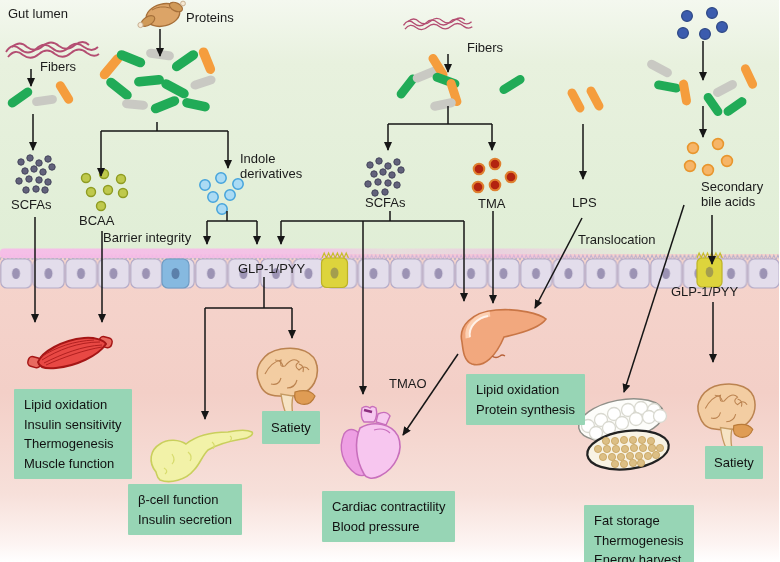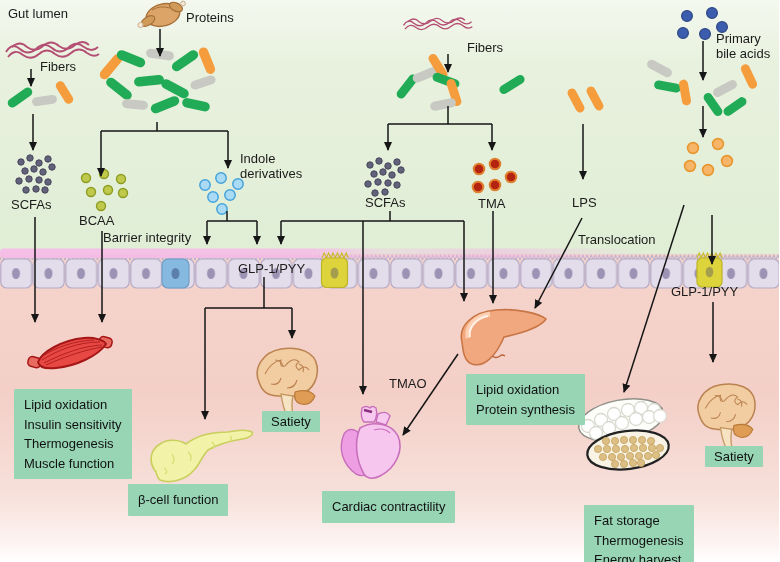--- a/index.html
+++ b/index.html
@@ -8,21 +8,21 @@
   .bgtop{position:absolute;left:0;top:0;width:780px;height:254px;
          background:linear-gradient(180deg,#f4f8ef 0%,#e8f1de 25%,#e0eed6 100%)}
   .bgbot{position:absolute;left:0;top:254px;width:780px;height:308px;
          background:linear-gradient(180deg,#f5d4cc 0%,#f3cfc7 45%,#f7e0da 78%,#fdf4f2 94%,#ffffff 100%)}
   svg.art{position:absolute;left:0;top:0}
   .lbl{position:absolute;font-size:13px;line-height:15px;color:#1b1b1b;white-space:nowrap}
   .lbl.wrap{white-space:normal}
   .box{position:absolute;background:#97d5b5;border-radius:1px;padding:6px 10px;
        font-size:13px;line-height:19.5px;color:#111}
   .box .ln{white-space:nowrap}
-  .box.small{padding:2px 9px;line-height:17px}
+  .box.small{padding:8px 9px;line-height:17px}
 </style>
 </head>
 <body>
 
 <div id="stage">
   <div class="bgtop"></div>
   <div class="bgbot"></div>
 
   <svg class="art" width="780" height="562" viewBox="0 0 780 562">
     <defs>
@@ -327,41 +327,43 @@
   <div class="lbl" style="left:11px;top:197px">SCFAs</div>
   <div class="lbl" style="left:79px;top:213px">BCAA</div>
   <div class="lbl wrap" style="left:240px;top:151px;width:74px">Indole derivatives</div>
   <div class="lbl" style="left:103px;top:230px">Barrier integrity</div>
   <div class="lbl" style="left:238px;top:261px">GLP-1/PYY</div>
   <div class="lbl" style="left:467px;top:40px">Fibers</div>
   <div class="lbl" style="left:365px;top:195px">SCFAs</div>
   <div class="lbl" style="left:478px;top:196px">TMA</div>
   <div class="lbl" style="left:572px;top:195px">LPS</div>
   <div class="lbl" style="left:578px;top:232px">Translocation</div>
-  <div class="lbl wrap" style="left:716px;top:31px;width:62px">Primary bile acids</div>
+  <div class="lbl wrap" style="left:701px;top:179px;width:76px">Secondary bile acids</div>
   <div class="lbl" style="left:671px;top:284px">GLP-1/PYY</div>
   <div class="lbl" style="left:389px;top:376px">TMAO</div>
 
   <div class="box" style="left:14px;top:389px">
     <div class="ln">Lipid oxidation</div>
     <div class="ln">Insulin sensitivity</div>
     <div class="ln">Thermogenesis</div>
     <div class="ln">Muscle function</div>
   </div>
 
   <div class="box" style="left:128px;top:484px">
     <div class="ln">β-cell function</div>
+    <div class="ln">Insulin secretion</div>
   </div>
 
   <div class="box small" style="left:262px;top:411px">
     <div class="ln">Satiety</div>
   </div>
 
   <div class="box" style="left:322px;top:491px">
     <div class="ln">Cardiac contractility</div>
+    <div class="ln">Blood pressure</div>
   </div>
 
   <div class="box" style="left:466px;top:374px">
     <div class="ln">Lipid oxidation</div>
     <div class="ln">Protein synthesis</div>
   </div>
 
   <div class="box" style="left:584px;top:505px">
     <div class="ln">Fat storage</div>
     <div class="ln">Thermogenesis</div>

